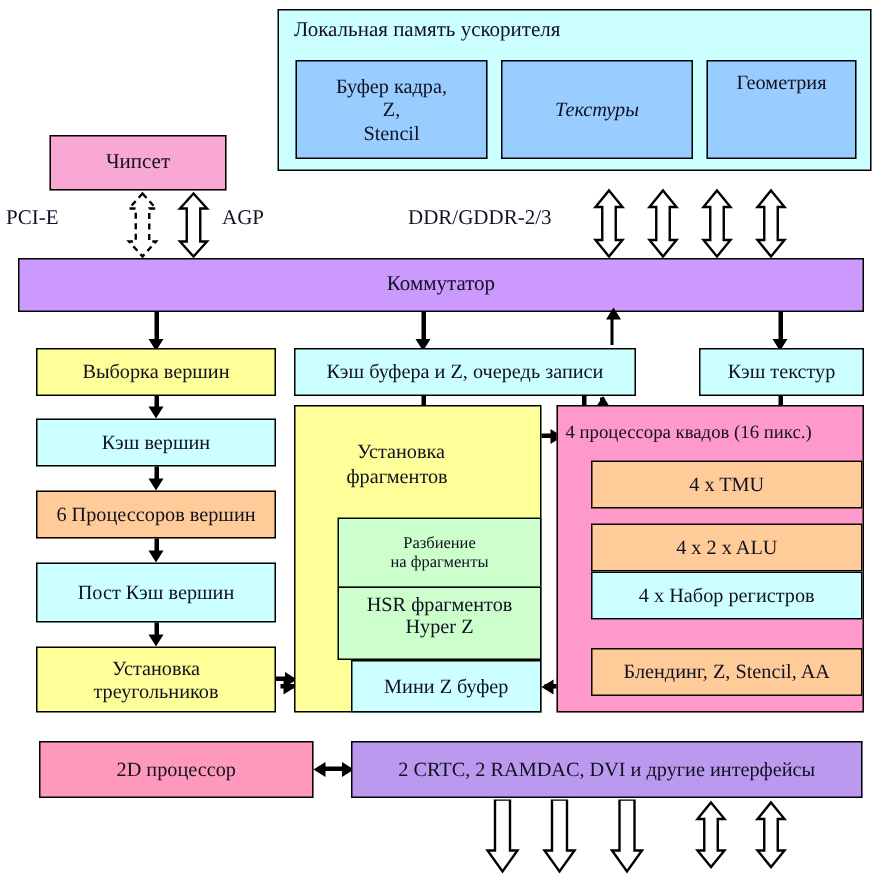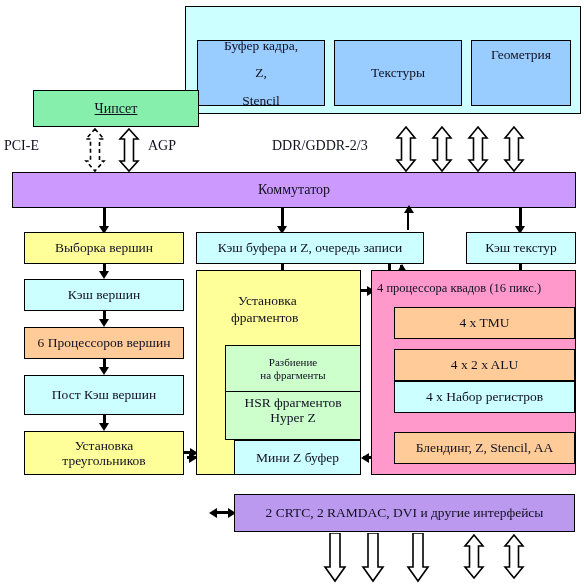--- a/index.html
+++ b/index.html
@@ -19,38 +19,39 @@
   .hollow{position:absolute;}
   .hollow svg{display:block;}
 </style>
 </head>
 <body>
 
 <div id="stage">
 
   <div class="box" style="left:185px;top:6px;width:396px;height:108px;background:#ccffff;
               align-items:flex-start;justify-content:flex-start;"></div>
+  <div class="plain" style="left:196px;top:13px;font-size:14px;">Локальная память ускорителя</div>
 
   <div class="box" style="left:197px;top:40px;width:128px;height:66px;background:#99ccff;
-              flex-direction:column;font-size:13.5px;gap:12px;">
+              flex-direction:column;font-size:13.5px;">
     <span>Буфер кадра,</span>
     <span>Z,</span>
     <span>Stencil</span>
   </div>
 
-  <div class="box" style="left:334px;top:40px;width:128px;height:66px;background:#99ccff;font-size:13.5px;">
+  <div class="box" style="left:334px;top:40px;width:128px;height:66px;background:#99ccff;font-size:13.5px;font-style:italic;">
     <span>Текстуры</span>
   </div>
 
   <div class="box" style="left:471px;top:40px;width:100px;height:66px;background:#99ccff;font-size:13.5px;
               align-items:flex-start;padding-top:6px;">
     <span>Геометрия</span>
   </div>
 
-  <div class="box" style="left:33px;top:90px;width:166px;height:37px;background:#86efac;font-size:14px;text-decoration:underline;">
+  <div class="box" style="left:33px;top:90px;width:118px;height:37px;background:#f9a8d4;font-size:14px;">
     <span>Чипсет</span>
   </div>
 
   <div class="hollow" style="left:79px;top:126px;">
     <svg width="32" height="48" viewBox="0 0 32 48">
       <path d="M16 3 L25 13 L20.5 13 L20.5 35 L25 35 L16 45 L7 35 L11.5 35 L11.5 13 L7 13 Z" fill="#ffffff" stroke="#000" stroke-width="1.6" stroke-dasharray="4,3"></path>
     </svg>
   </div>
   <div class="plain" style="left:4px;top:138px;font-size:14px;">PCI-E</div>
 
@@ -192,20 +193,23 @@
   </div>
 
   <div class="box" style="left:394px;top:381px;width:181px;height:32px;background:#ccffff;font-size:13.5px;justify-content:center;">
     <span>4 x Набор регистров</span>
   </div>
 
   <div class="box" style="left:394px;top:432px;width:181px;height:32px;background:#ffcc99;font-size:13.5px;">
     <span>Блендинг, Z, Stencil, AA</span>
   </div>
 
+  <div class="box" style="left:26px;top:494px;width:183px;height:38px;background:#ff99bb;font-size:13.5px;">
+    <span>2D процессор</span>
+  </div>
 
   <div class="ln" style="left:212px;top:511px;width:18px;height:3px;"></div>
   <div class="tri tri-l" style="left:209px;top:508px;"></div>
   <div class="tri tri-r" style="left:228px;top:508px;"></div>
 
   <div class="box" style="left:234px;top:494px;width:341px;height:38px;background:#bb99ee;font-size:13.5px;text-align:center;">
     <span>2 CRTC, 2 RAMDAC, DVI и другие интерфейсы</span>
   </div>
 
   <div class="hollow" style="left:322px;top:533px;">

